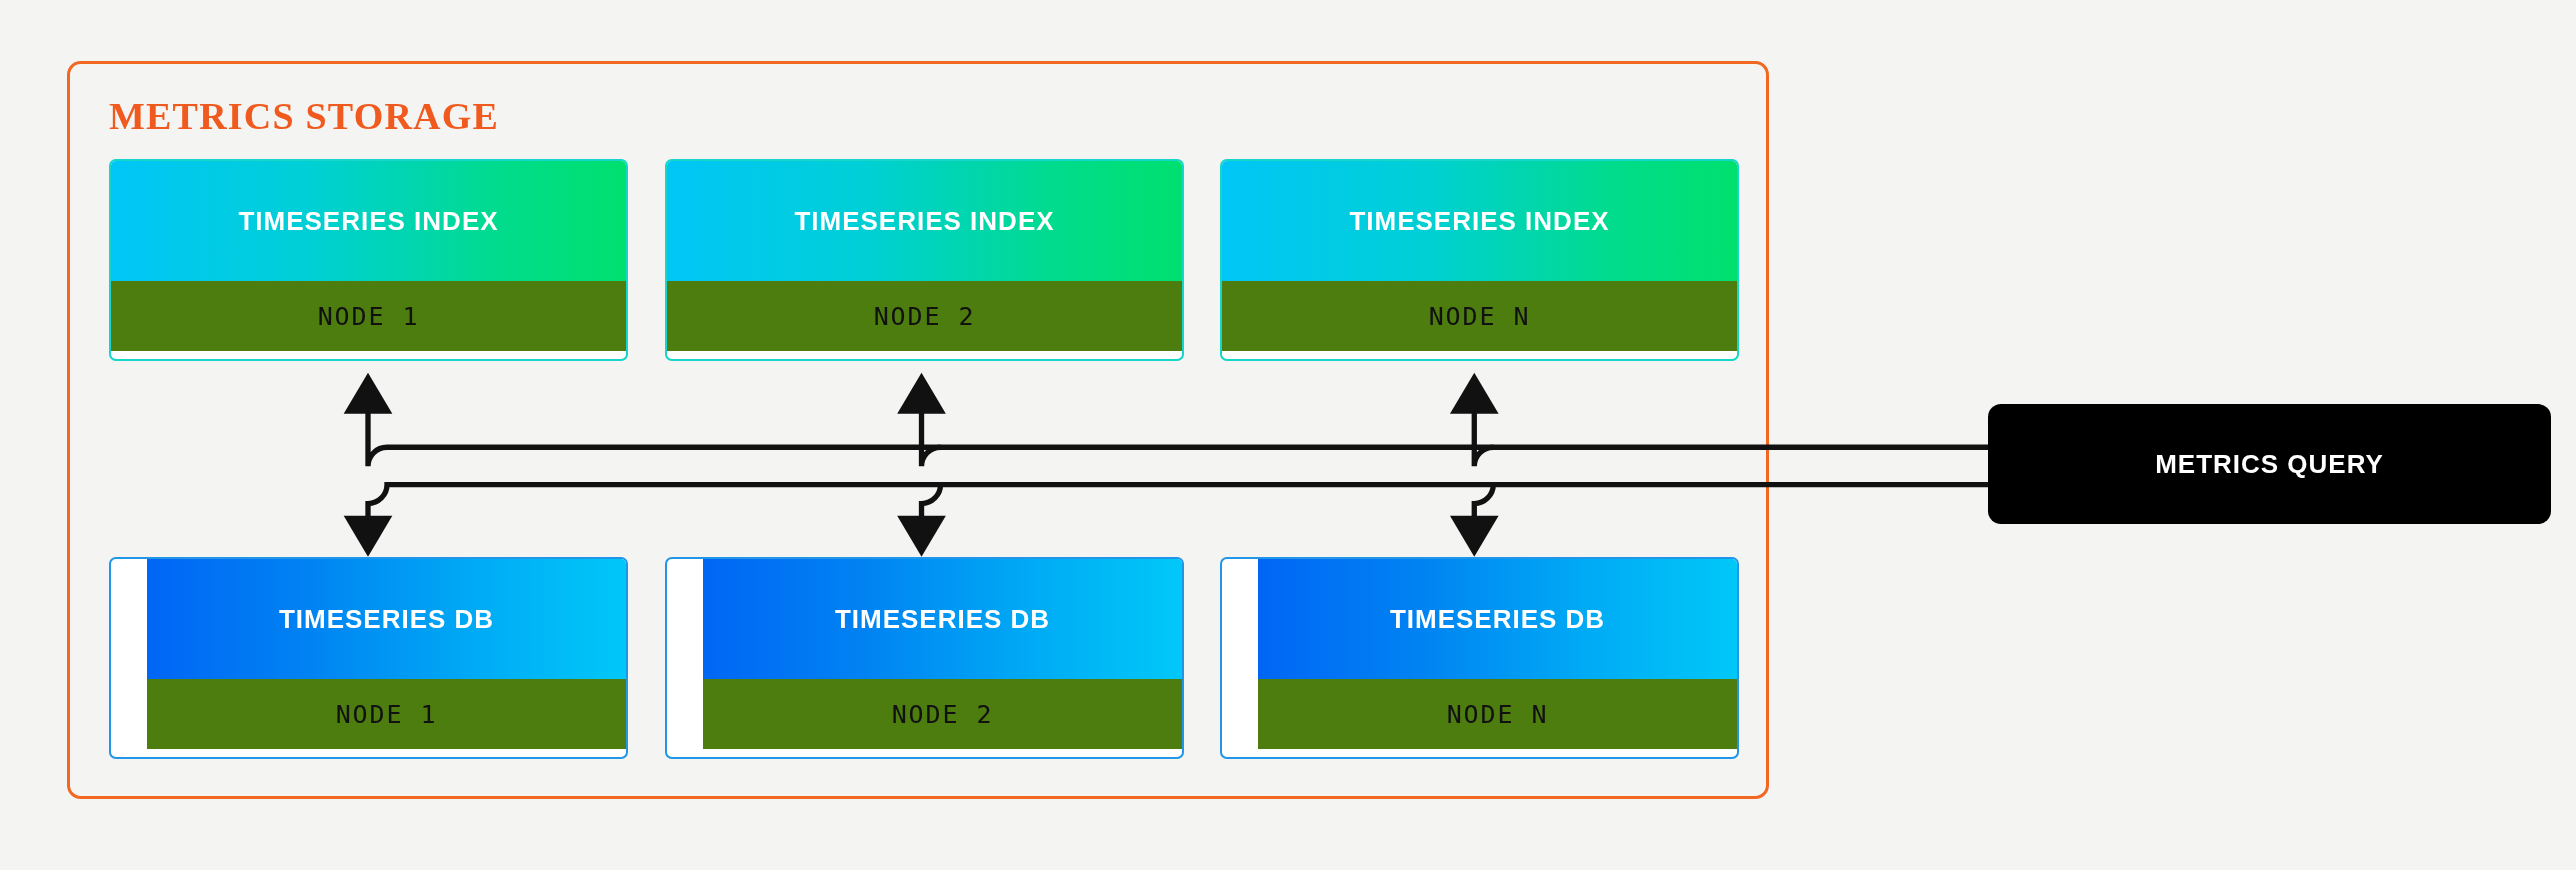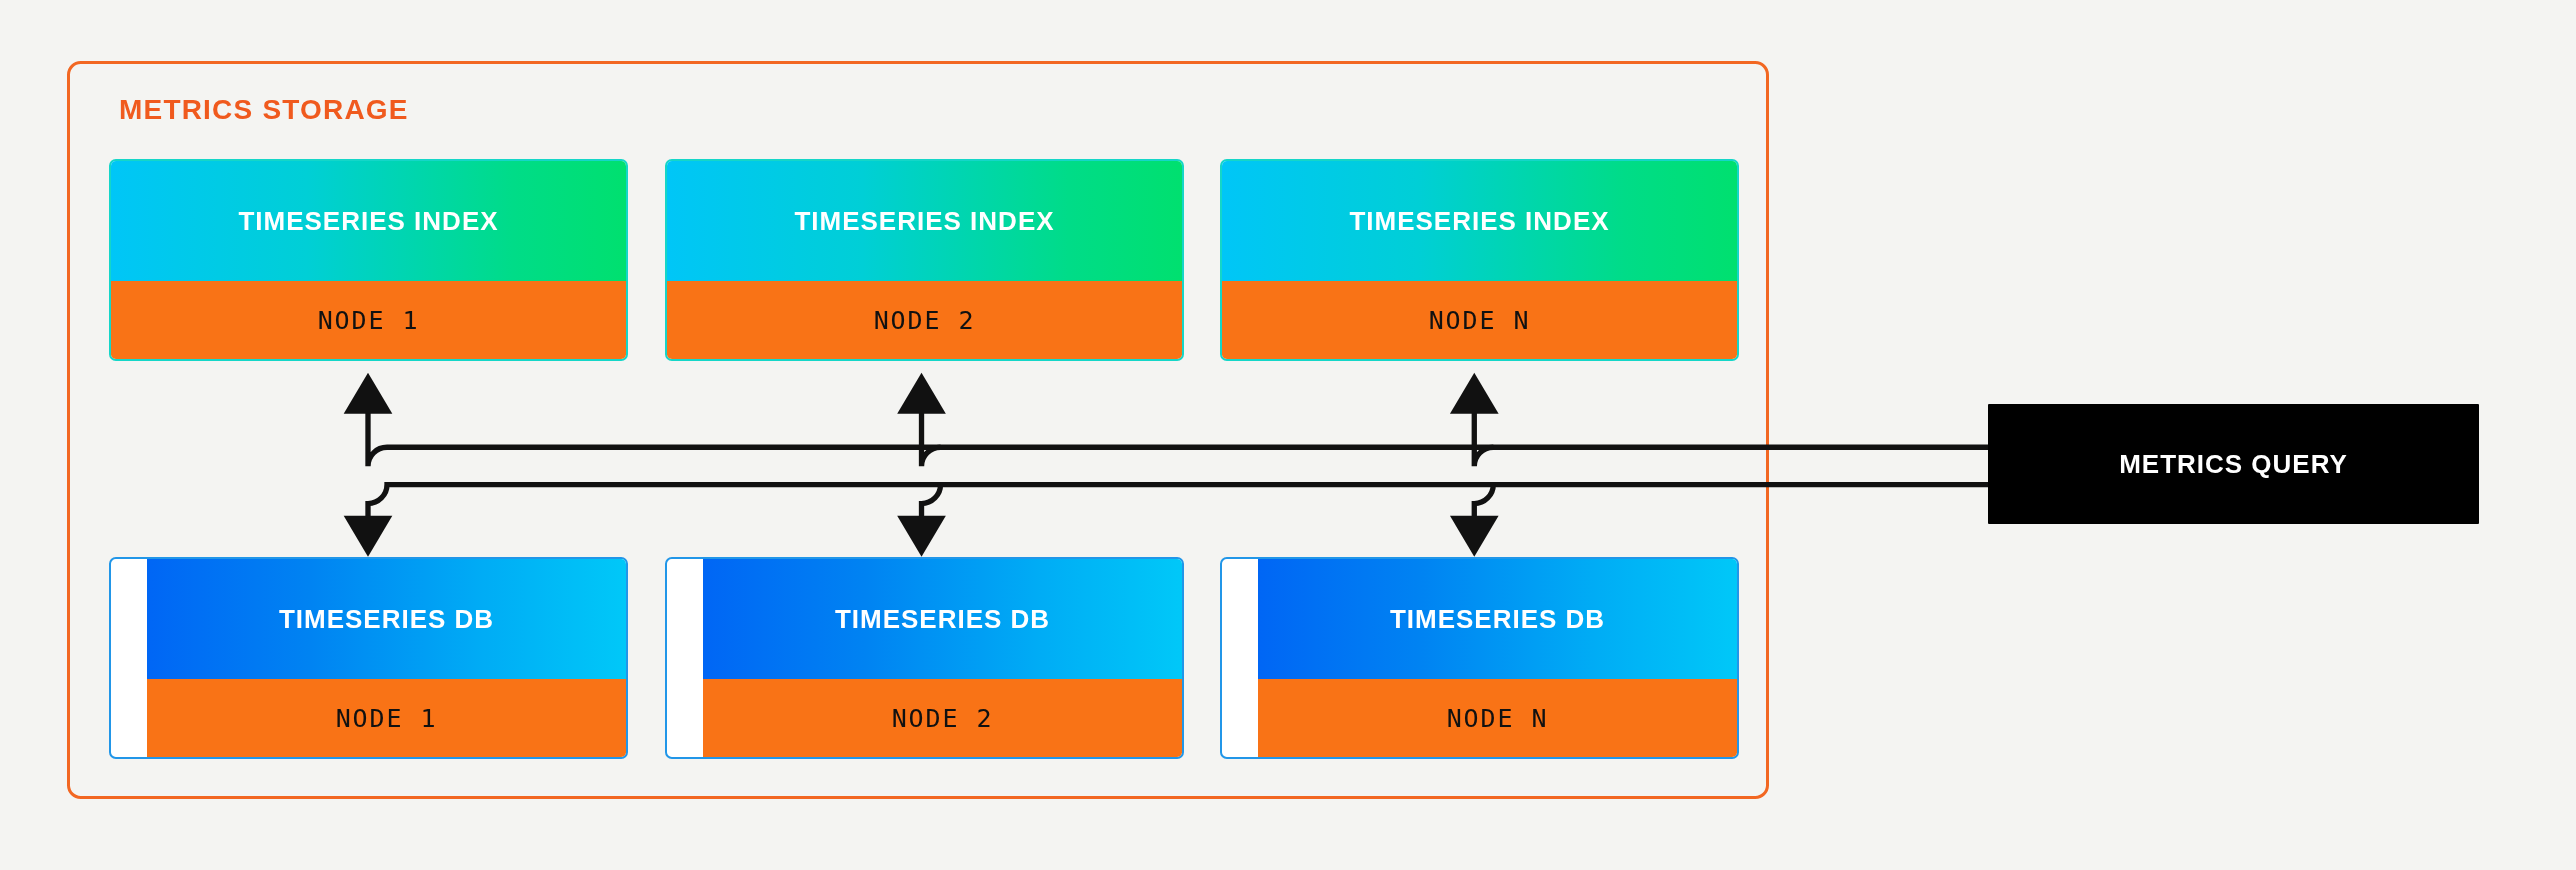--- a/index.html
+++ b/index.html
@@ -30,27 +30,27 @@
     width: 1702px;
     height: 738px;
     border: 3.8px solid #F26722;
     border-radius: 13.7px;
     box-sizing: border-box;
     background: transparent;
   }
 
   .storage-title {
     position: absolute;
-    left: 119px;
+    left: 109px;
     top: 94px;
-    font-size: 28px;
+    font-size: 38px;
     font-weight: bold;
     letter-spacing: 1.2px;
     color: #F05A1E;
-    font-family: Liberation Sans, sans-serif;
+    font-family: Liberation Serif, serif;
     white-space: nowrap;
   }
 
   
   .node-card {
     position: absolute;
     width: 519px;
     height: 202px;
     border-radius: 6.8px;
     box-sizing: border-box;
@@ -77,49 +77,49 @@
     white-space: nowrap;
   }
   .index-card .card-header {
     background: linear-gradient(90deg, #00C6F7 0%, #00CFD6 38%, #00DC88 78%, #00E06F 100%);
   }
   .db-card .card-header {
     background: linear-gradient(90deg, #0066F5 0%, #0083F2 34%, #00ACF5 70%, #00C8F8 100%);
   }
 
   .card-body {
-    height: 79px;
+    height: 70px;
     display: flex;
     align-items: center;
     justify-content: center;
-    background: #f97316;
+    background: #4d7c0f;
     font-family: "DejaVu Sans Mono", "Liberation Mono", monospace;
     font-size: 25px;
     letter-spacing: 1.9px;
     color: #111111;
     white-space: nowrap;
   }
 
   
   .row-index { top: 159px; }
   .row-db    { top: 557px; }
 
   .col-1 { left: 109px; }
   .col-2 { left: 665px; }
   .col-3 { left: 1220px; }
 
   
   .query-box {
     position: absolute;
     left: 1988px;
     top: 404px;
-    width: 491px;
+    width: 563px;
     height: 120px;
     background: #000000;
-    border-radius: 1px;
+    border-radius: 13px;
     display: flex;
     align-items: center;
     justify-content: center;
   }
   .query-label {
     color: #ffffff;
     font-size: 26px;
     font-weight: bold;
     letter-spacing: 1px;
     white-space: nowrap;

